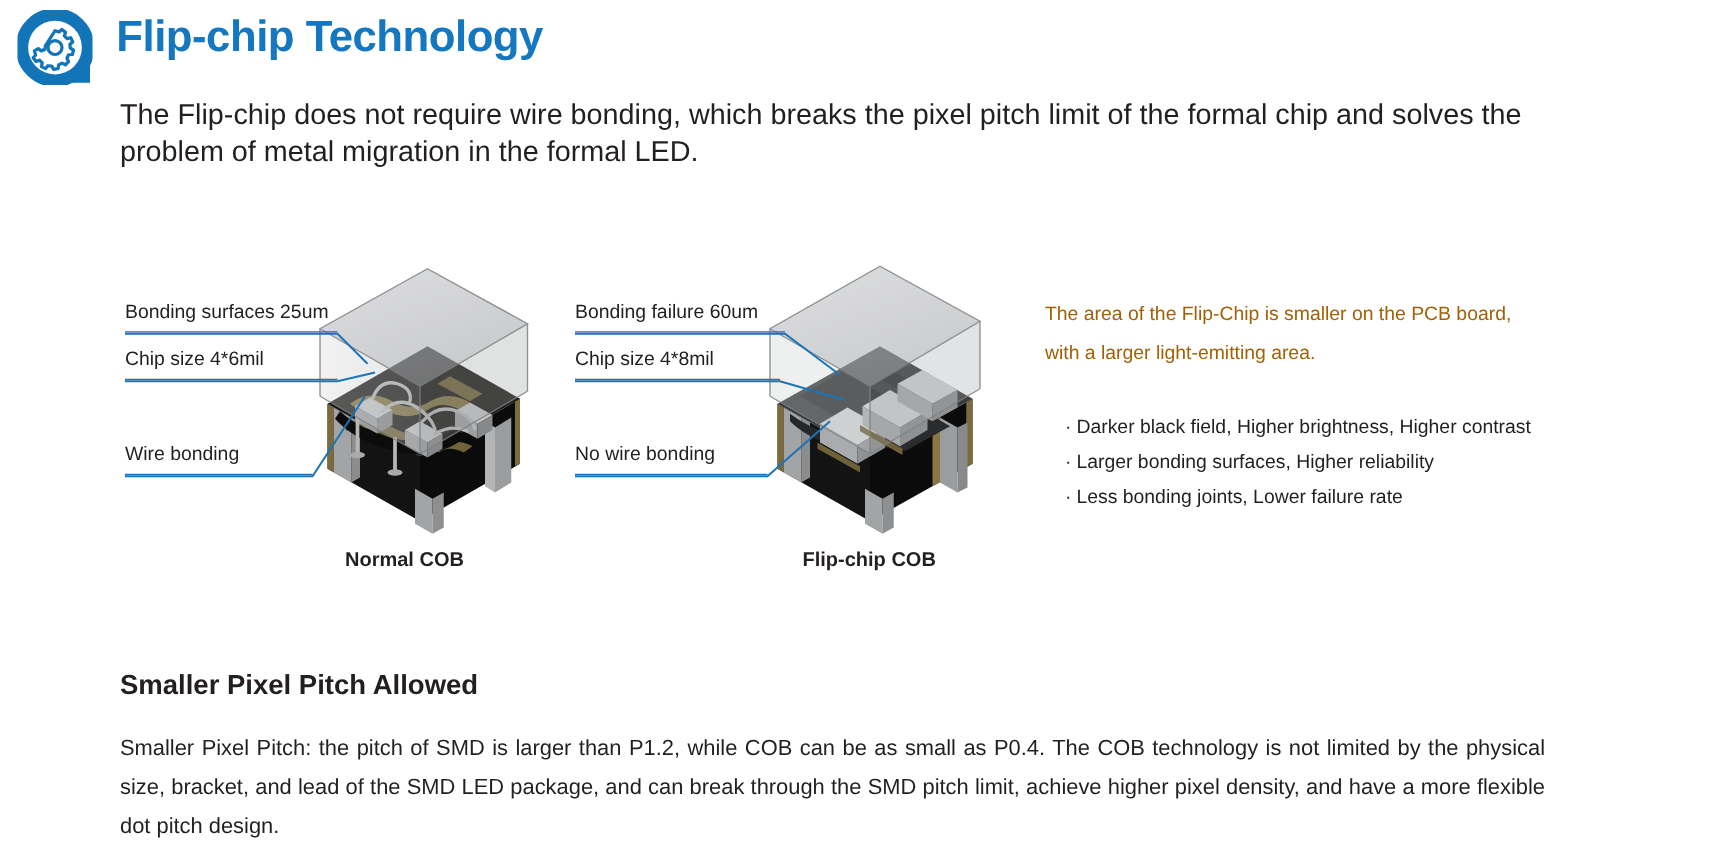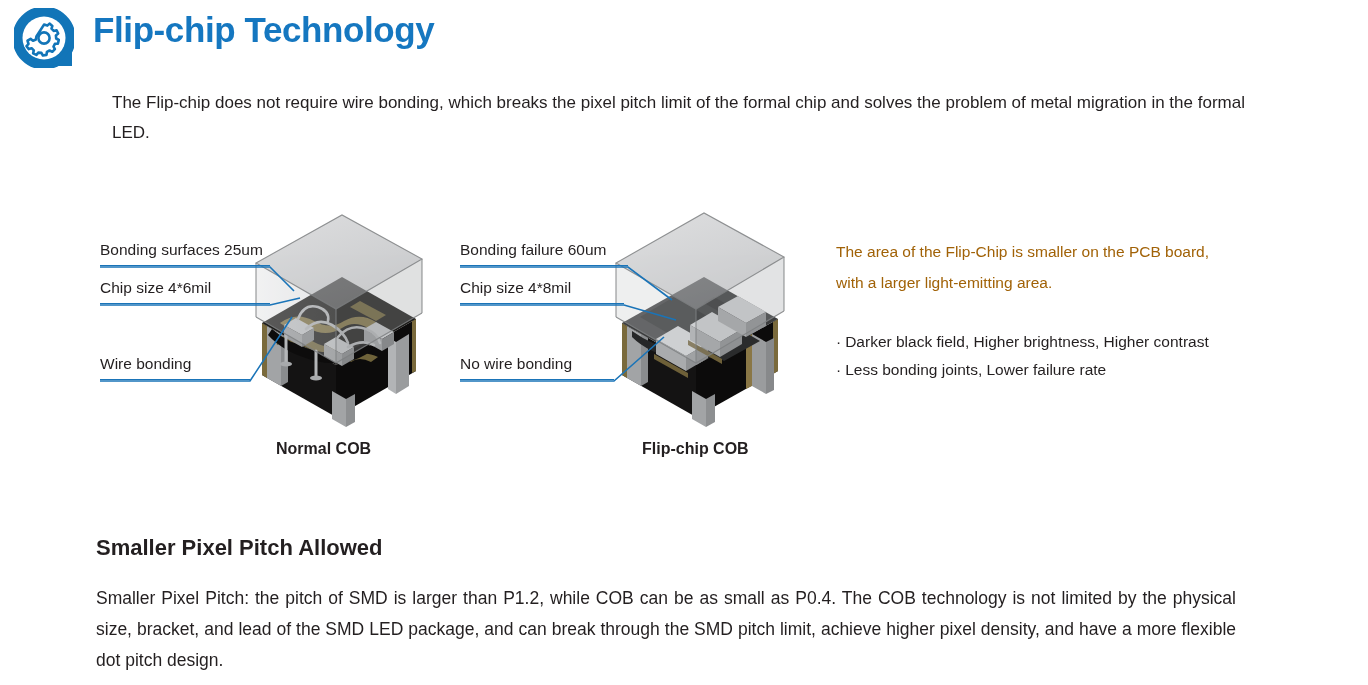--- a/index.html
+++ b/index.html
@@ -33,26 +33,25 @@
     font-size: 35px;
     font-weight: bold;
     letter-spacing: -0.4px;
     color: #1577c0;
     white-space: nowrap;
   }
 
   
   #intro {
     position: absolute;
-    left: 96px; top: 88px;
+    left: 96px; top: 76px;
     width: 1140px;
-    font-size: 17px;
+    font-size: 23px;
     line-height: 30px;
     color: #231f20;
-    margin-left: 16px;
   }
 
   
   #figures {
     position: absolute;
     left: 0; top: 195px;
     width: 1368px; height: 290px;
   }
 
   .fig-block { position: absolute; top: 0; }
@@ -99,20 +98,21 @@
     left: 836px; top: 236px;
     width: 420px;
   }
   #side-lead {
     font-size: 15.5px;
     line-height: 31px;
     color: #a16207;
   }
   #side-bullets {
     margin-top: 30px;
+    margin-left: 16px;
   }
   .bullet {
     font-size: 15.5px;
     line-height: 28px;
     color: #231f20;
     white-space: nowrap;
   }
   .bullet .dot { margin-right: 4px; }
 
   
@@ -343,20 +343,23 @@
   <div id="side-col" style="top:41px;">
     <div id="side-lead">
       <div>The area of the Flip-Chip is smaller on the PCB board,</div>
       <div>with a larger light-emitting area.</div>
     </div>
     <div id="side-bullets">
       <div class="bullet">
         <span class="dot">·</span><span>Darker black field, Higher brightness, Higher contrast</span>
       </div>
       <div class="bullet">
+        <span class="dot">·</span><span>Larger bonding surfaces, Higher reliability</span>
+      </div>
+      <div class="bullet">
         <span class="dot">·</span><span>Less bonding joints, Lower failure rate</span>
       </div>
     </div>
   </div>
 
 </div>
 
 <div id="sub-heading">Smaller Pixel Pitch Allowed</div>
 
 <div id="bottom-para">Smaller Pixel Pitch: the pitch of SMD is larger than P1.2, while COB can be as small as P0.4. The COB technology  is not limited by the physical size, bracket, and lead of the SMD LED package, and can break through the SMD pitch limit, achieve higher pixel density, and have a more flexible dot pitch design.</div>

